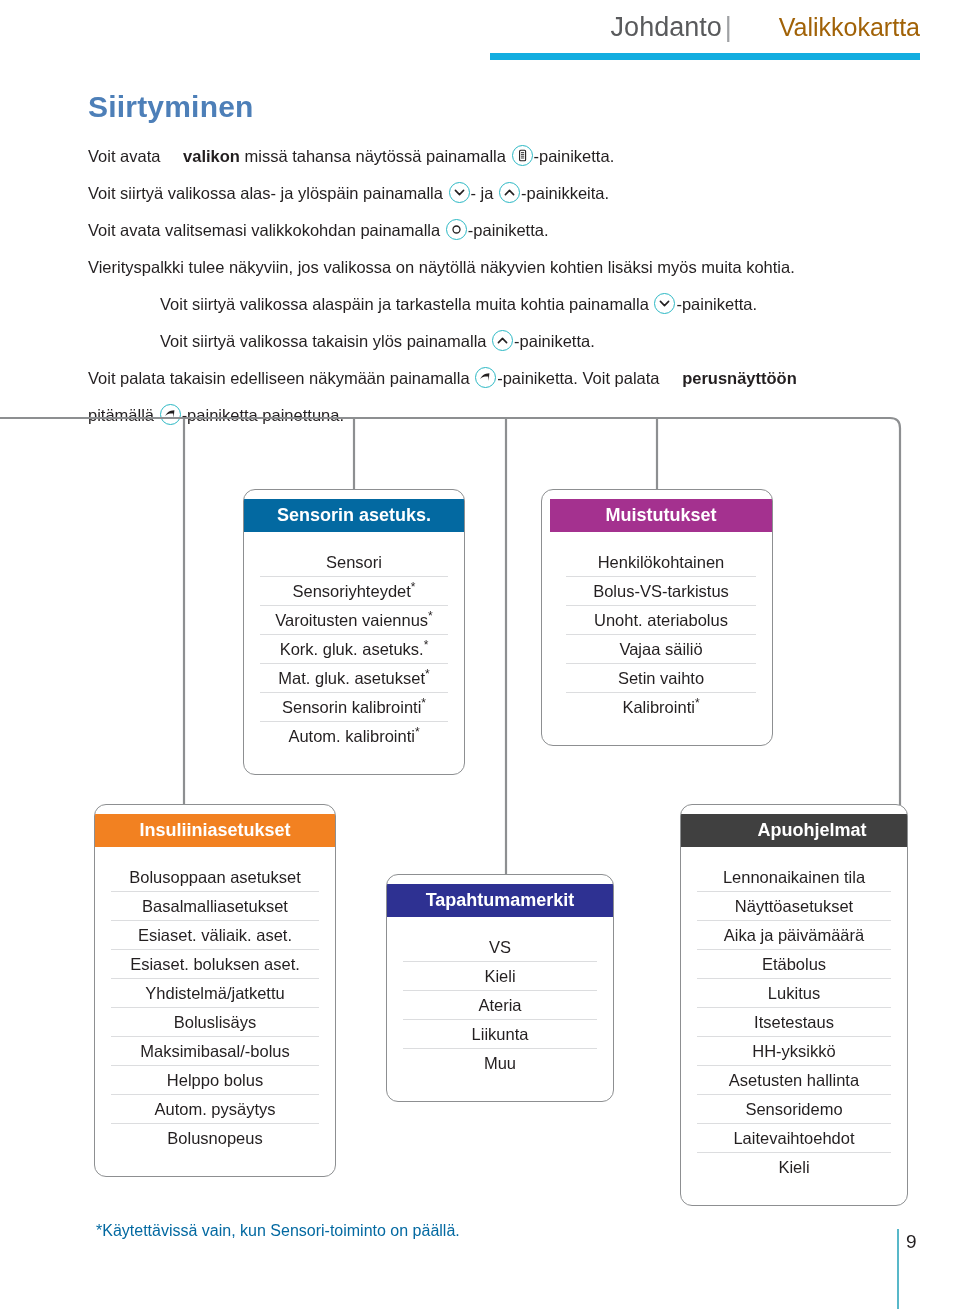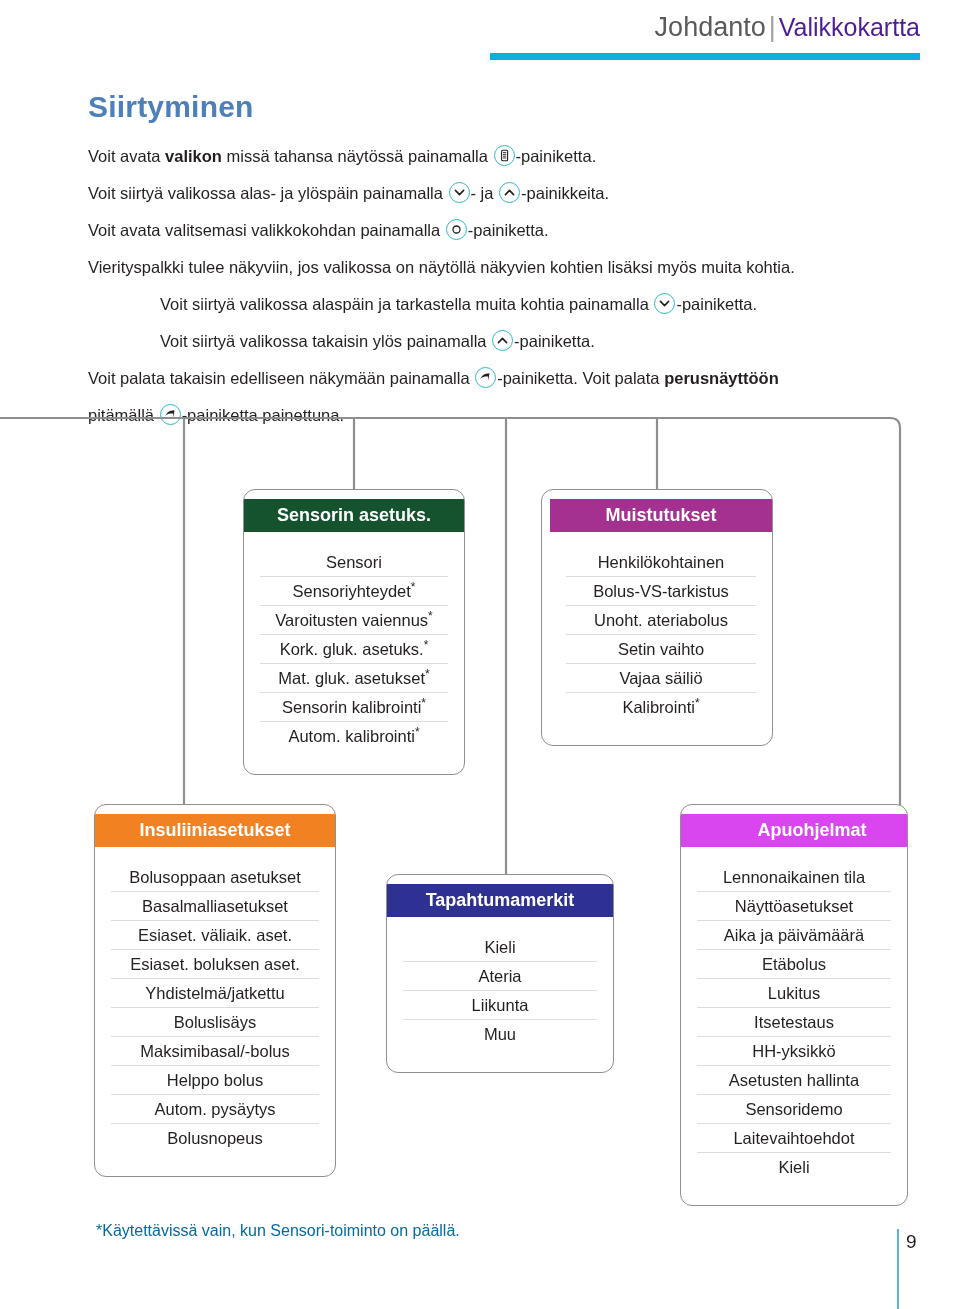--- a/index.html
+++ b/index.html
@@ -6,32 +6,32 @@
   body{
     width:960px;height:1309px;background:#ffffff;
     font-family:"Liberation Sans","DejaVu Sans",sans-serif;
     color:#231f20;position:relative;overflow:hidden;
   }
   
   .page-header{position:absolute;top:8px;left:0;width:960px;height:60px;}
   .header-title{position:absolute;right:40px;top:4px;font-size:27px;white-space:nowrap;}
   .header-title .ht-main{color:#595a5c;}
   .header-title .ht-sep{color:#9fa1a4;font-weight:300;padding:0 3px;}
-  .header-title .ht-sub{color:#4c1d95;font-size:25px;}
+  .header-title .ht-sub{color:#a16207;font-size:25px;margin-left:44px;}
   .header-rule{position:absolute;left:490px;top:45px;width:430px;height:7px;background:#12ade0;}
 
   
   .section-title{
     position:absolute;left:88px;top:90px;
     font-size:30px;font-weight:bold;color:#4d7fb8;letter-spacing:.2px;
   }
   .intro{position:absolute;left:88px;top:142px;width:850px;}
   .intro p{margin:0 0 8px 0;font-size:16.5px;line-height:29px;color:#231f20;}
   .intro p.indent{margin-left:72px;}
-  .intro b{font-weight:bold;}
+  .intro b{font-weight:bold;margin-left:18px;}
 
   
   .key{
     display:inline-block;vertical-align:-4px;
     width:19px;height:19px;border:1.6px solid #2bb8c4;border-radius:50%;
     position:relative;margin:0 1px;
   }
   .key svg{position:absolute;left:0;top:0;}
 
   
@@ -123,39 +123,39 @@
     <path d="M 354 418 L 354 496"></path>
 
     <path d="M 506 418 L 506 882"></path>
 
     <path d="M 657 418 L 657 496"></path>
   </g>
 </svg>
 
 <div id="boxes">
     <div class="box" id="box-sensor">
-      <div class="bx-head" style="background: #14532d;">Sensorin asetuks.</div>
+      <div class="bx-head" style="background: #0369a1;">Sensorin asetuks.</div>
       <ul>
         <li><span>Sensori</span></li>
         <li><span>Sensoriyhteydet</span><sup>*</sup></li>
         <li><span>Varoitusten vaiennus</span><sup>*</sup></li>
         <li><span>Kork. gluk. asetuks.</span><sup>*</sup></li>
         <li><span>Mat. gluk. asetukset</span><sup>*</sup></li>
         <li><span>Sensorin kalibrointi</span><sup>*</sup></li>
         <li><span>Autom. kalibrointi</span><sup>*</sup></li>
       </ul>
     </div>
     <div class="box" id="box-reminders">
       <div class="bx-head" style="background: rgb(164, 49, 143);">Muistutukset</div>
       <ul>
         <li><span>Henkilökohtainen</span></li>
         <li><span>Bolus-VS-tarkistus</span></li>
         <li><span>Unoht. ateriabolus</span></li>
+        <li><span>Vajaa säiliö</span></li>
         <li><span>Setin vaihto</span></li>
-        <li><span>Vajaa säiliö</span></li>
         <li><span>Kalibrointi</span><sup>*</sup></li>
       </ul>
     </div>
     <div class="box" id="box-insulin">
       <div class="bx-head" style="background: rgb(242, 129, 33);">Insuliiniasetukset</div>
       <ul>
         <li><span>Bolusoppaan asetukset</span></li>
         <li><span>Basalmalliasetukset</span></li>
         <li><span>Esiaset. väliaik. aset.</span></li>
         <li><span>Esiaset. boluksen aset.</span></li>
@@ -163,28 +163,29 @@
         <li><span>Boluslisäys</span></li>
         <li><span>Maksimibasal/-bolus</span></li>
         <li><span>Helppo bolus</span></li>
         <li><span>Autom. pysäytys</span></li>
         <li><span>Bolusnopeus</span></li>
       </ul>
     </div>
     <div class="box" id="box-events">
       <div class="bx-head" style="background: rgb(46, 49, 146);">Tapahtumamerkit</div>
       <ul>
+        <li><span>VS</span></li>
         <li><span>Kieli</span></li>
         <li><span>Ateria</span></li>
         <li><span>Liikunta</span></li>
         <li><span>Muu</span></li>
       </ul>
     </div>
     <div class="box" id="box-programs">
-      <div class="bx-head" style="background: #d946ef; padding-left: 36px;">Apuohjelmat</div>
+      <div class="bx-head" style="background: #404040; padding-left: 36px;">Apuohjelmat</div>
       <ul>
         <li><span>Lennonaikainen tila</span></li>
         <li><span>Näyttöasetukset</span></li>
         <li><span>Aika ja päivämäärä</span></li>
         <li><span>Etäbolus</span></li>
         <li><span>Lukitus</span></li>
         <li><span>Itsetestaus</span></li>
         <li><span>HH-yksikkö</span></li>
         <li><span>Asetusten hallinta</span></li>
         <li><span>Sensoridemo</span></li>

